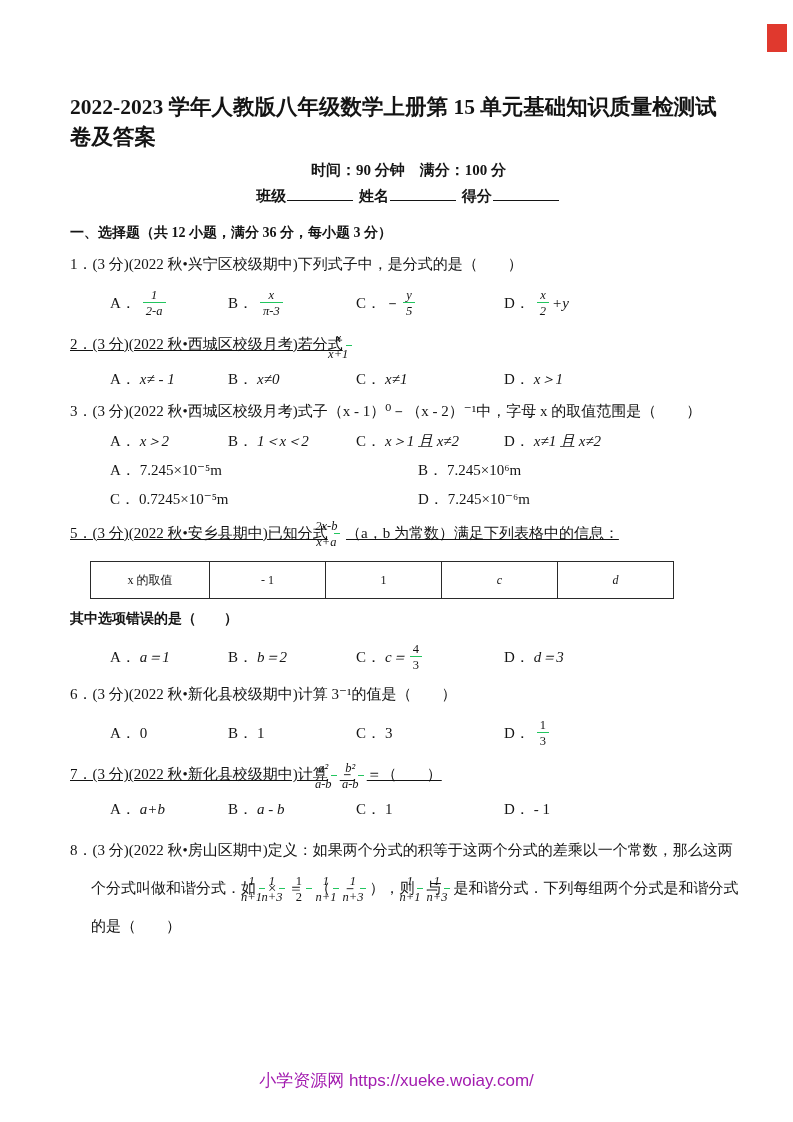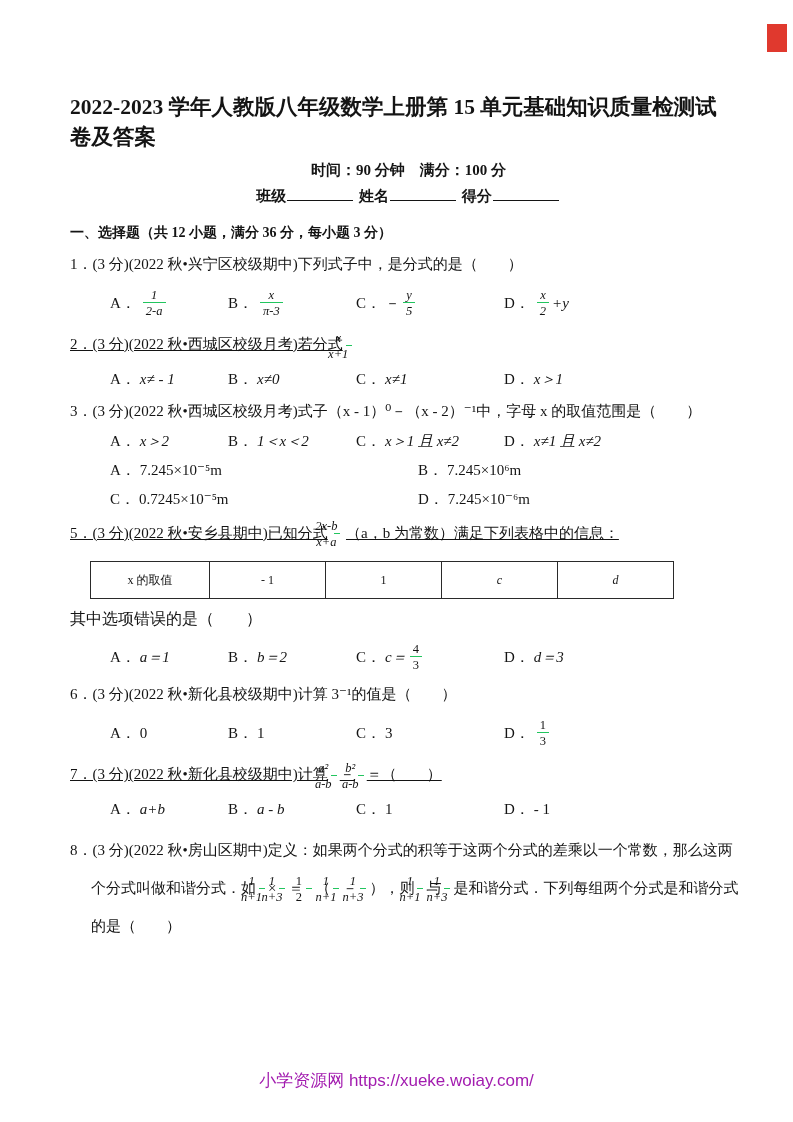--- a/index.html
+++ b/index.html
@@ -29,21 +29,21 @@
   .frac{display:inline-flex;flex-direction:column;align-items:center;text-align:center;
     vertical-align:middle;font-size:12.5px;line-height:14px;font-style:italic;margin:0 3px;}
   .frac .num{padding:0 3px;}
   .frac .den{border-top:1px solid #22c55e;padding:1px 3px 0;}
   .frac.up{font-style:normal;}
   table.info{border-collapse:collapse;margin:12px 0 0 20px;}
   table.info td{border:1px solid #2a2a2a;text-align:center;font-size:12px;padding:0 4px;}
   table.info tr:nth-child(1) td{height:36px;}
   table.info tr:nth-child(2) td{height:45px;}
   td.c1{width:110px;} td.cx{width:107px;}
-  .tail{font-size:16px;margin:8px 0 0;line-height:23px;}
+  .tail{font-size:14px;margin:8px 0 0;line-height:23px;font-weight:bold;}
   .q8p{font-size:15px;line-height:38px;margin:10px 0 0;padding-left:21px;text-indent:-21px;}
   .footer{position:absolute;left:0;right:0;bottom:30px;text-align:center;
     font-family:"Liberation Sans","DejaVu Sans",sans-serif;font-size:17px;color:#a21caf;}
 </style>
 </head>
 <body>
 
 <div class="page">
   <div class="red-mark"></div>
 

